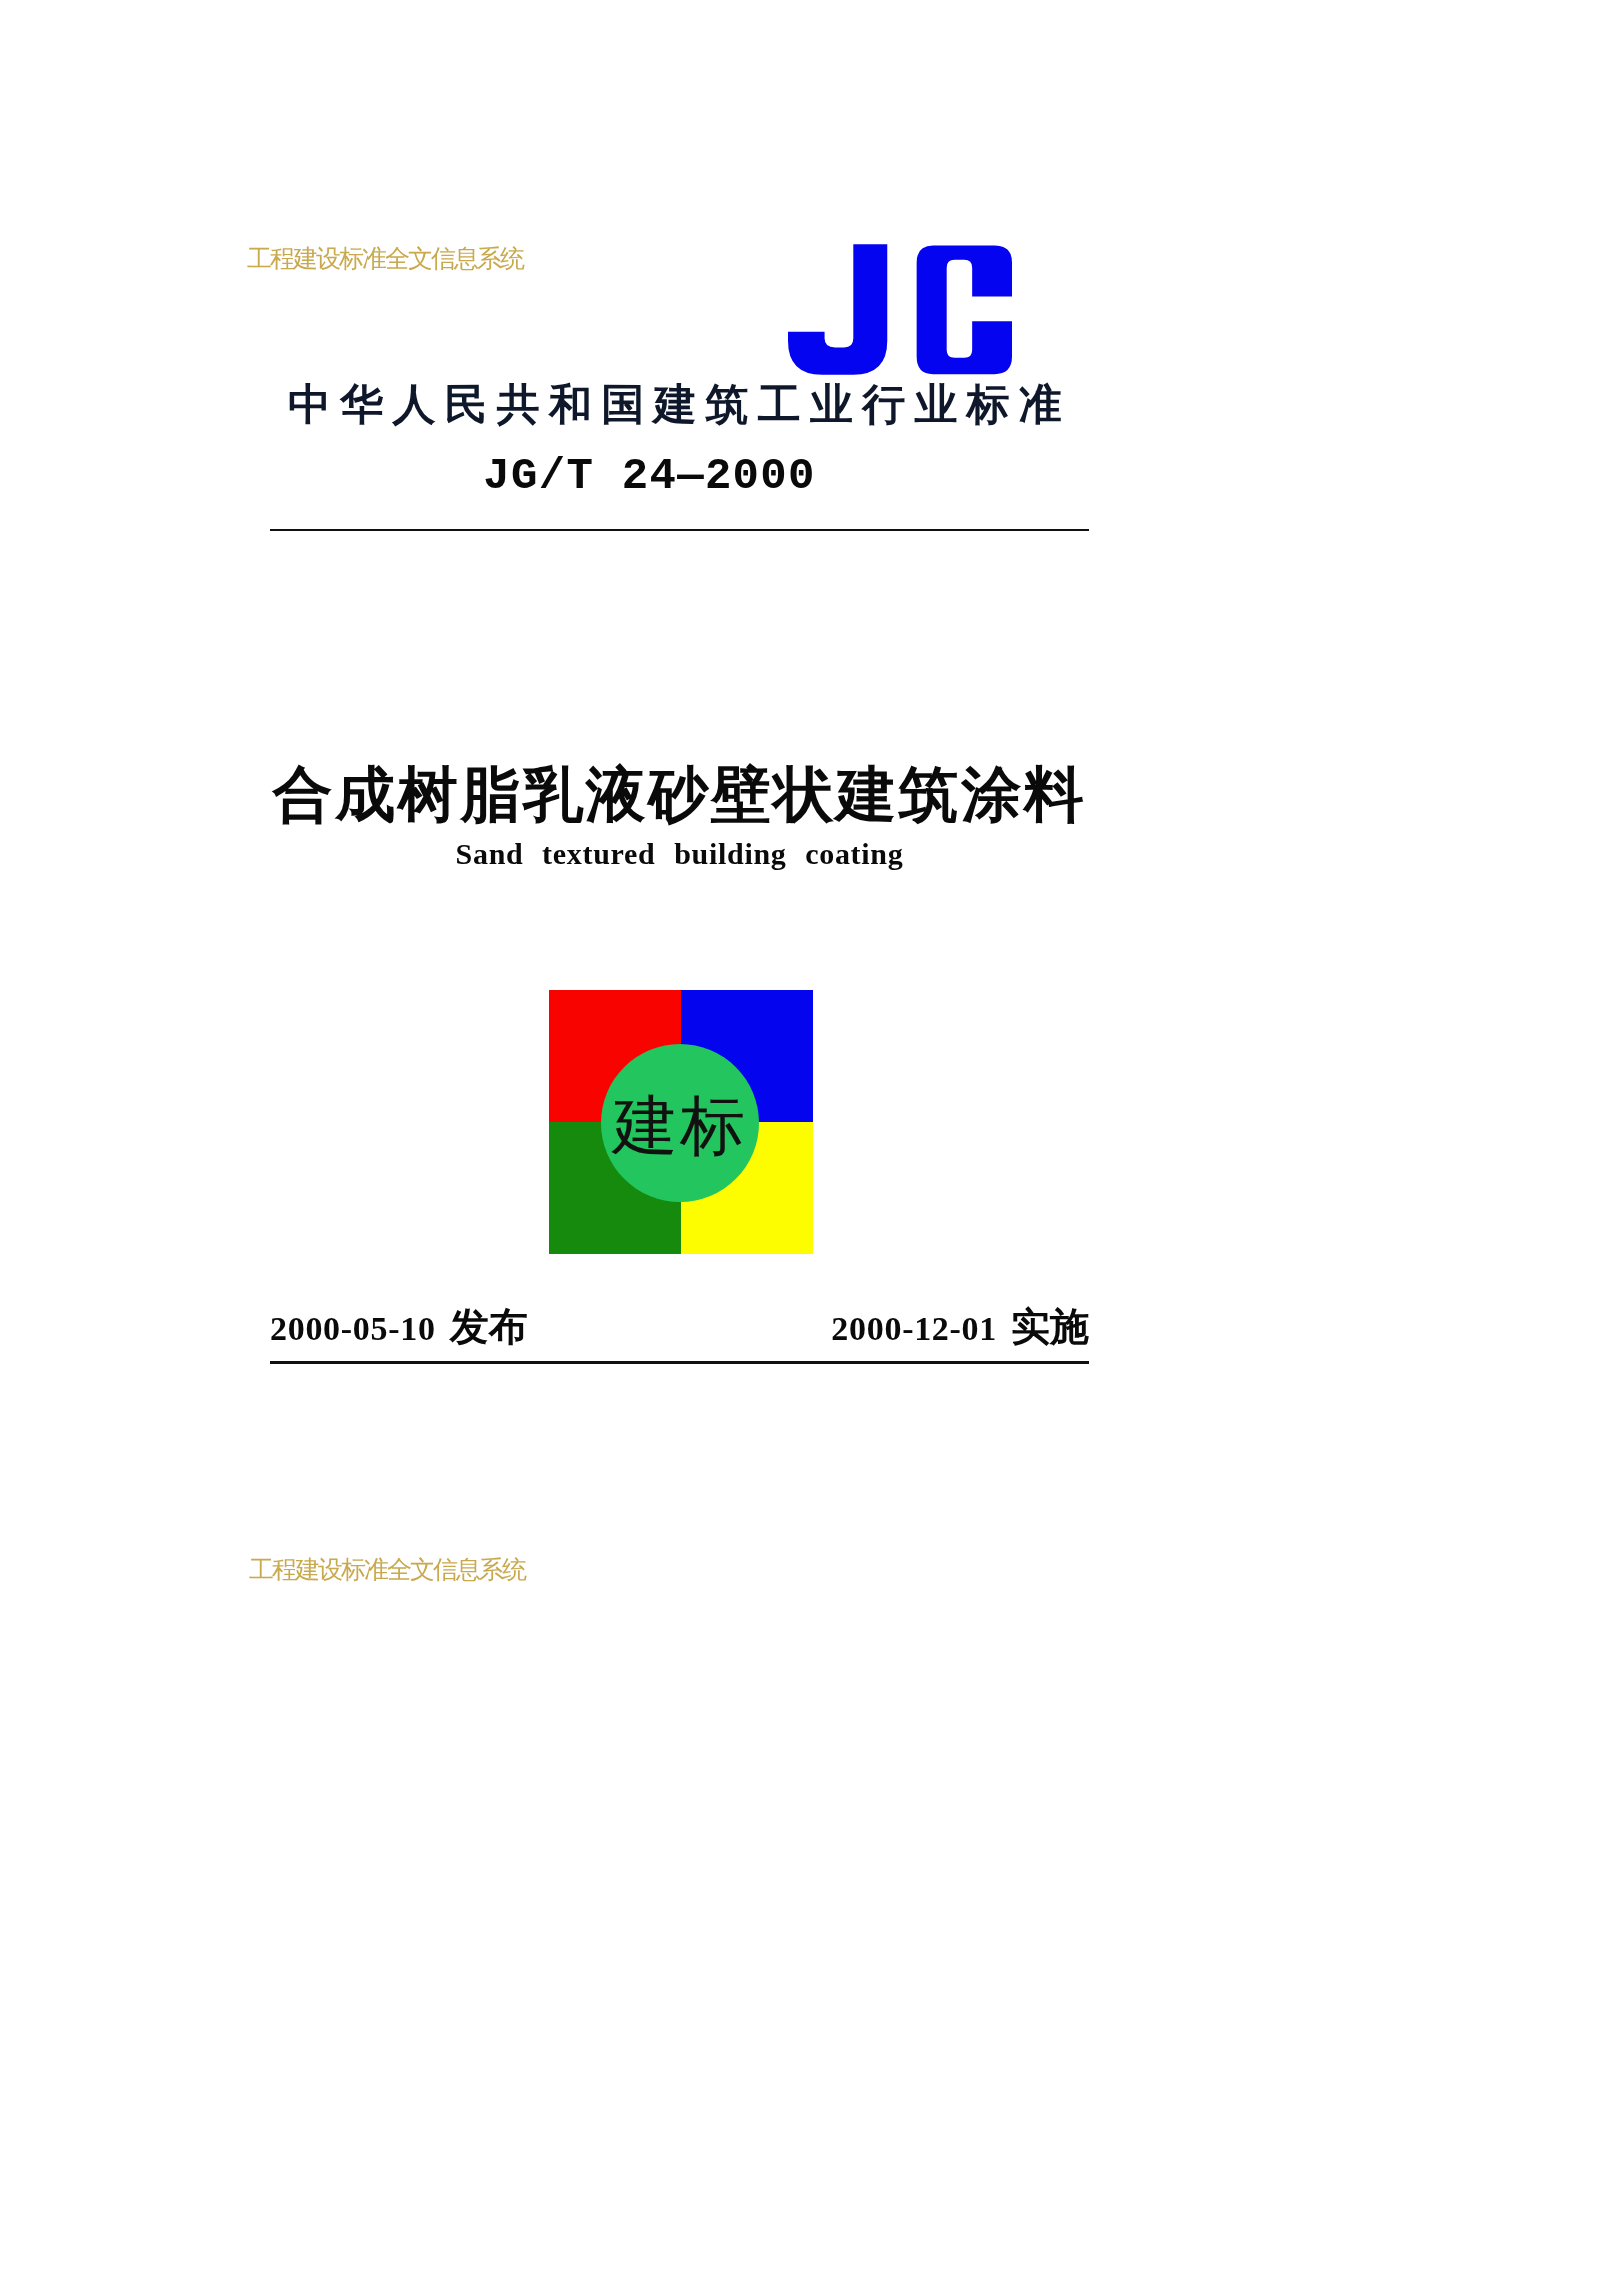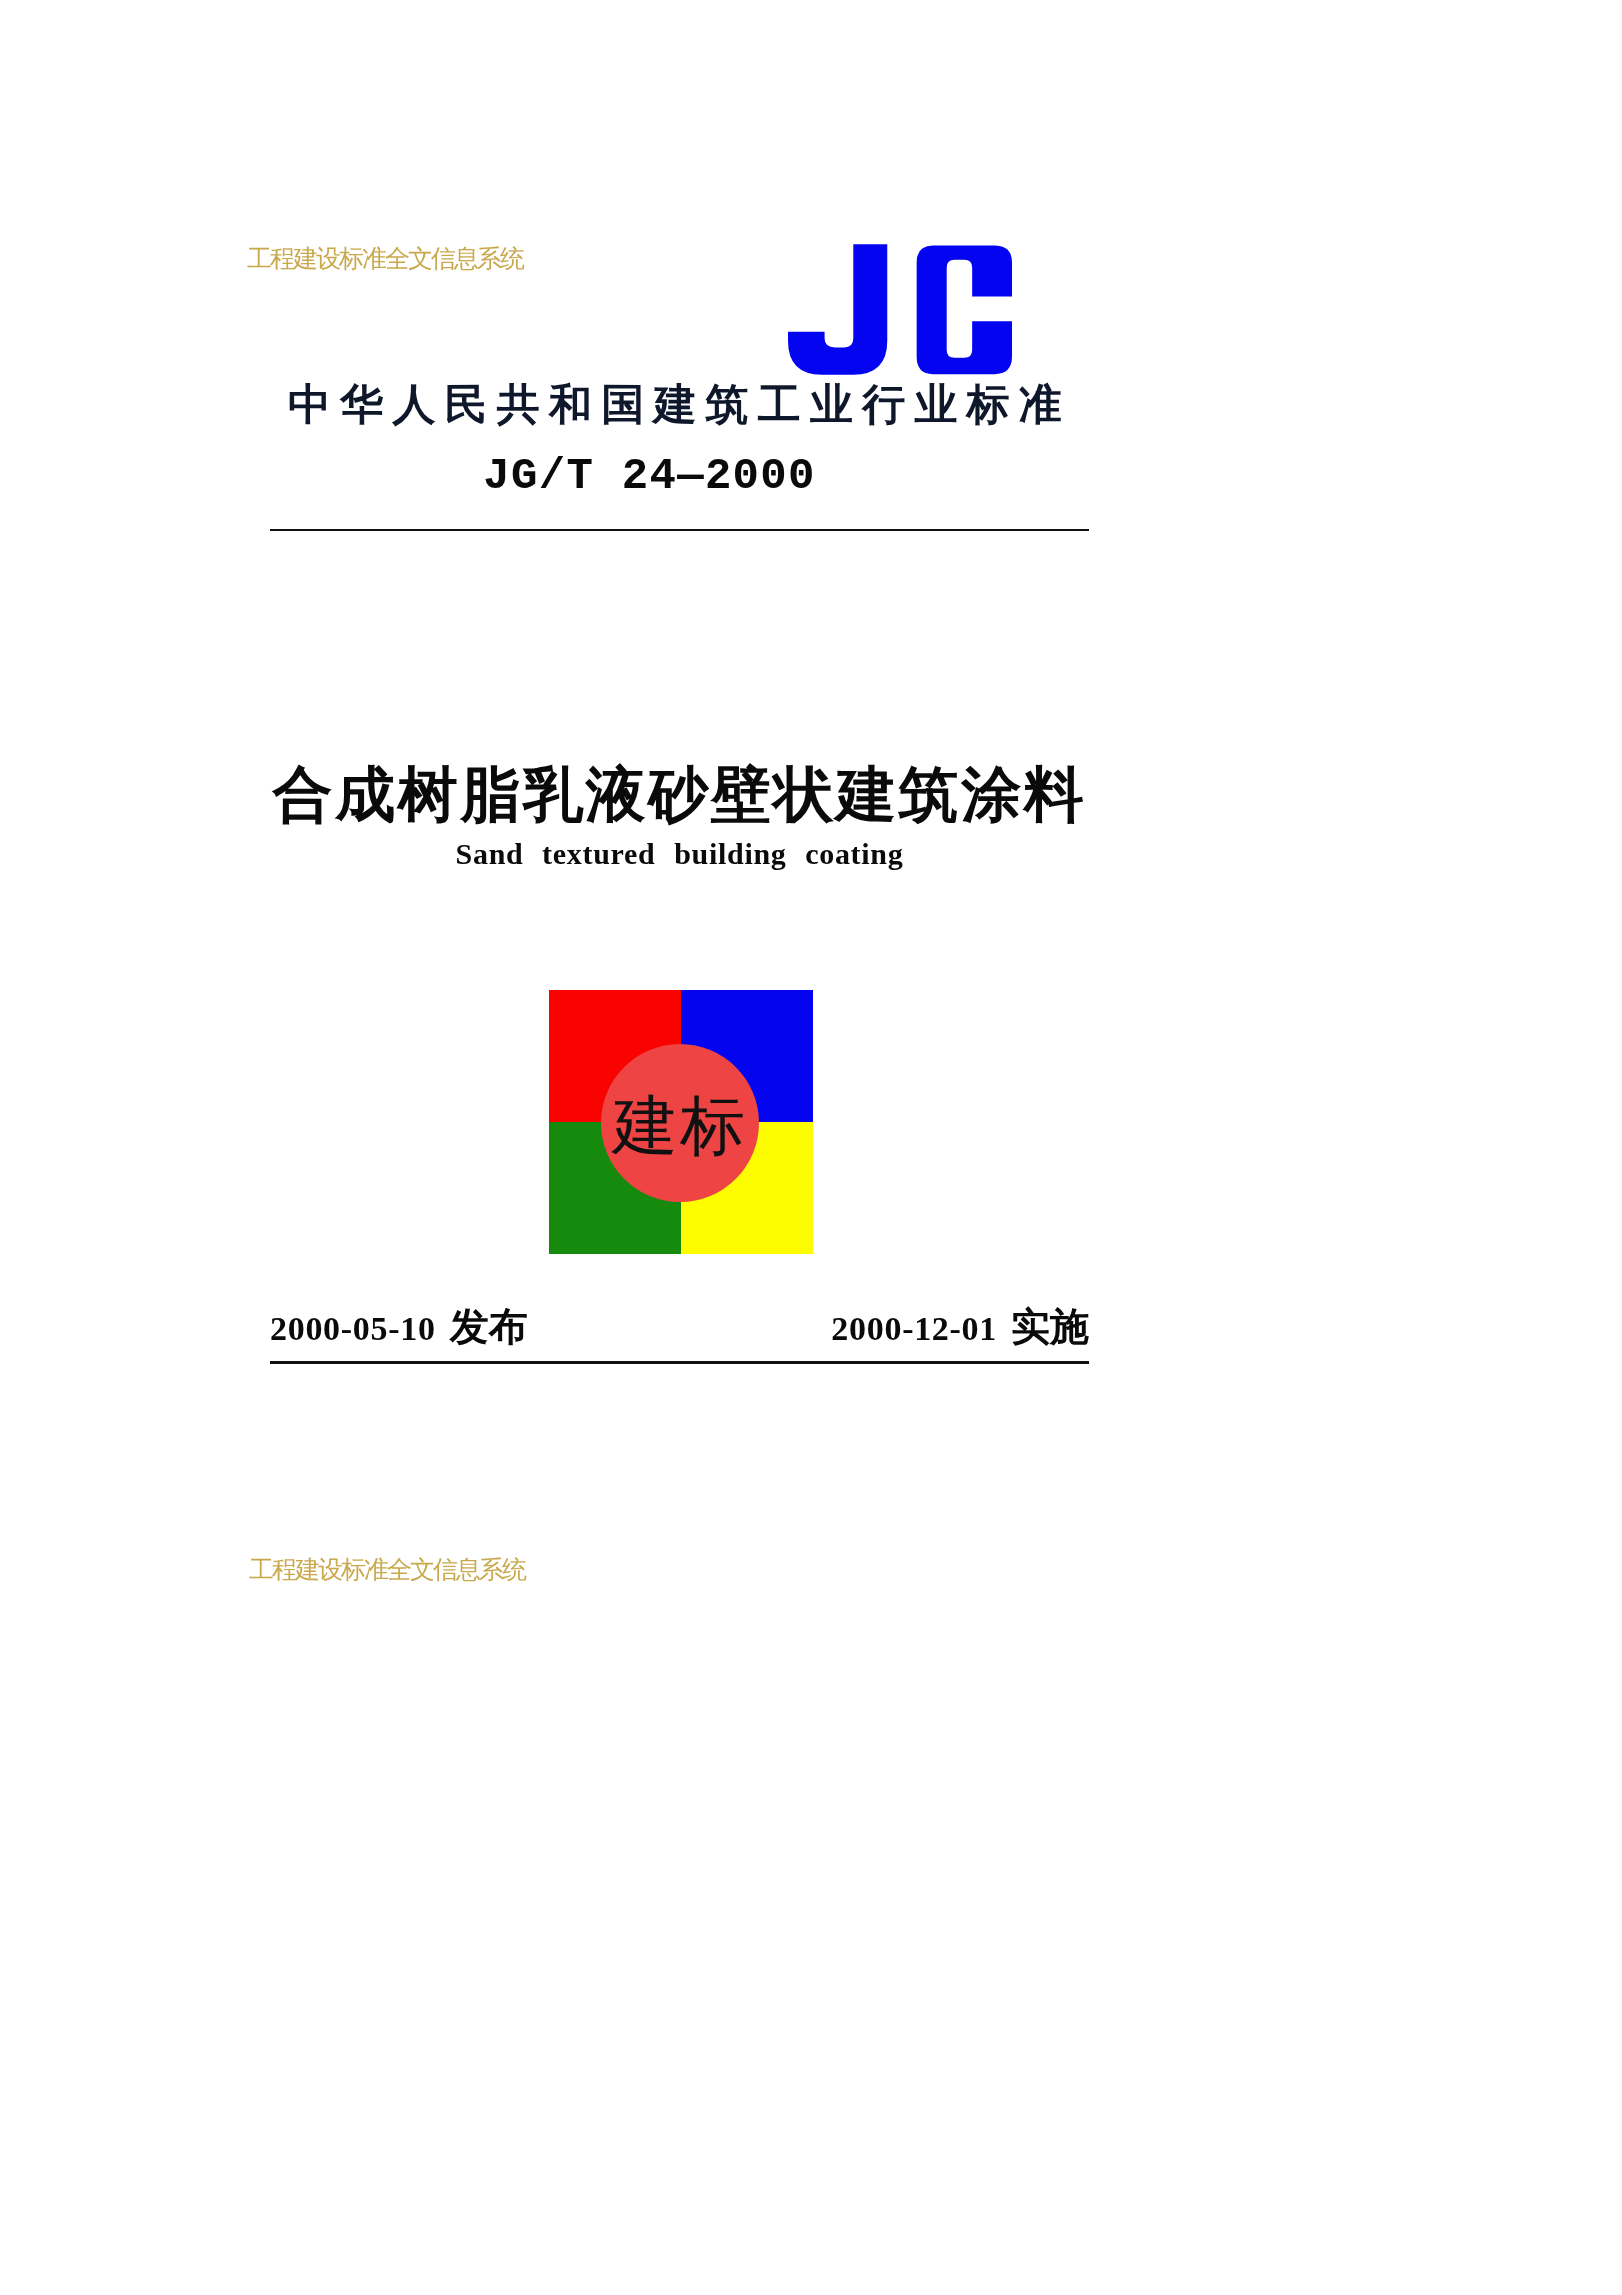--- a/index.html
+++ b/index.html
@@ -194,21 +194,21 @@
   <div class="title-cn">合成树脂乳液砂壁状建筑涂料</div>
 
   <div class="title-en en-1">Sand textured building coating</div>
 
 
   <div class="emblem">
     <div class="quad tl" style="background: rgb(249, 3, 0);"></div>
     <div class="quad tr" style="background: rgb(4, 4, 239);"></div>
     <div class="quad bl" style="background: rgb(22, 138, 12);"></div>
     <div class="quad br" style="background: rgb(253, 253, 0);"></div>
-    <div class="emblem-circle" style="background: #ef4444;">
+    <div class="emblem-circle" style="background: #22c55e;">
       <span class="emblem-label">建标</span>
     </div>
   </div>
 
   <div class="dates-row">
     <div>
       <span class="date-num">2000-05-10</span><span class="date-label">发布</span>
     </div>
     <div>
       <span class="date-num">2000-12-01</span><span class="date-label">实施</span>

